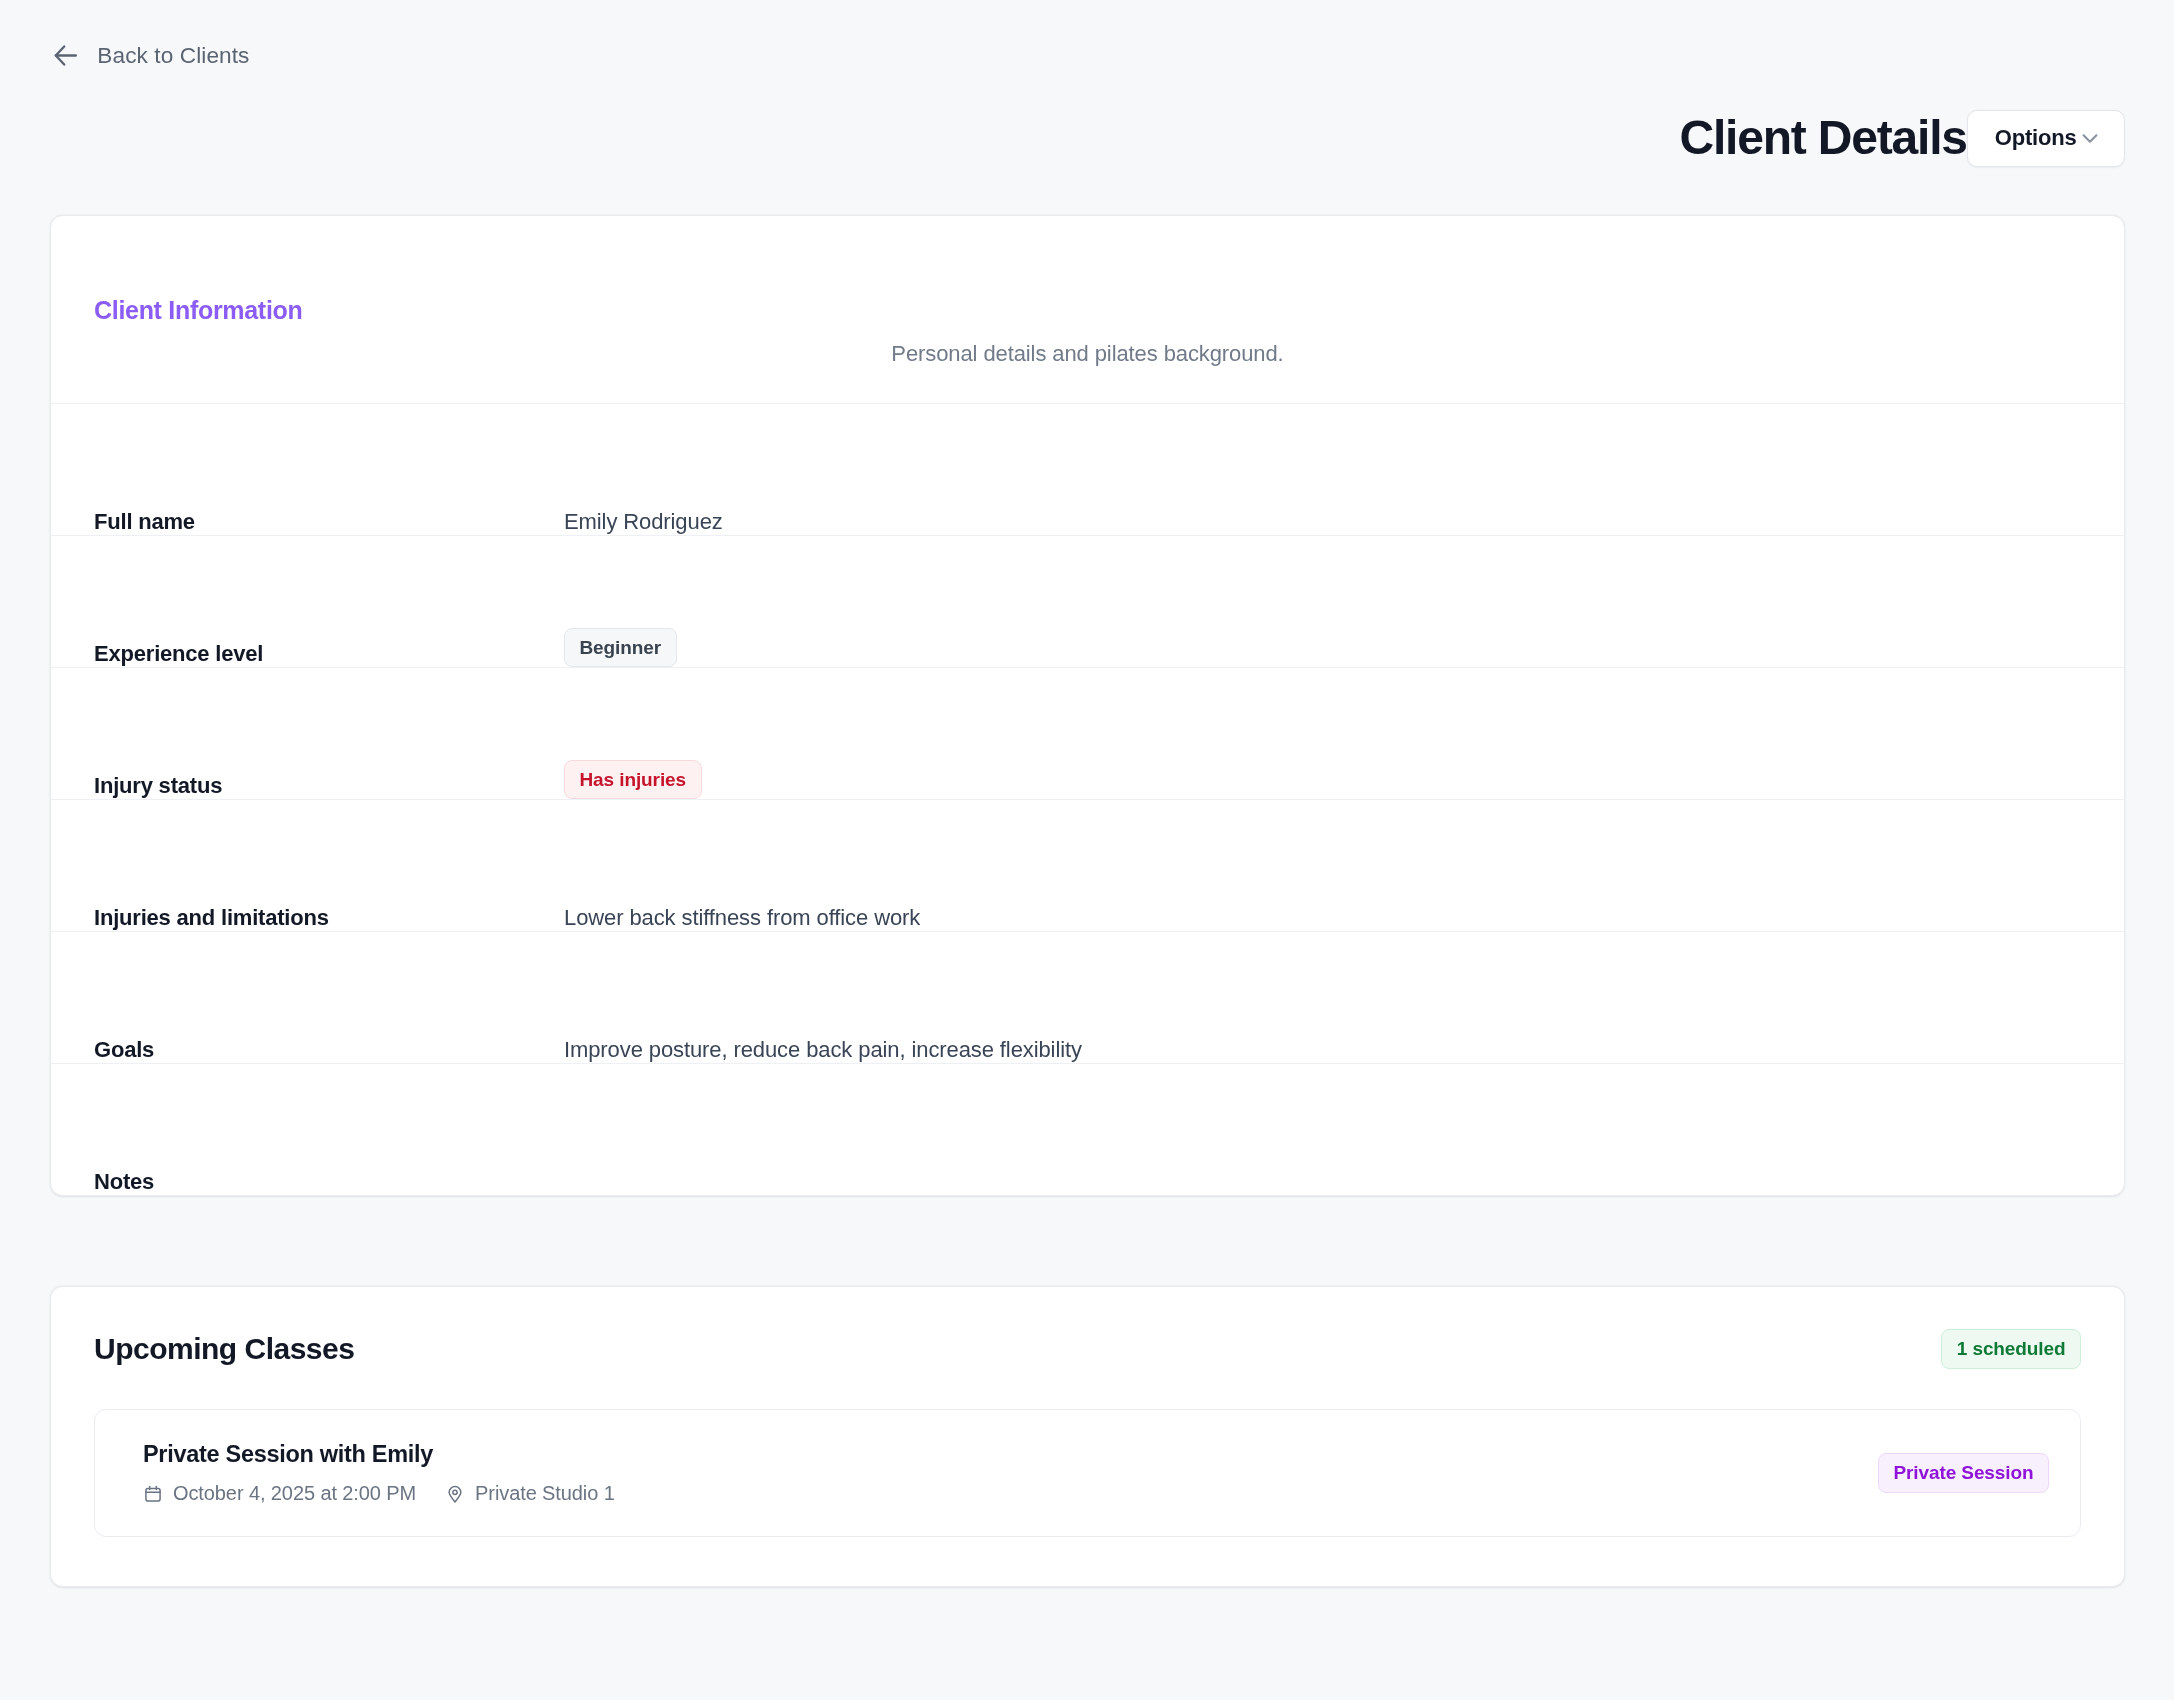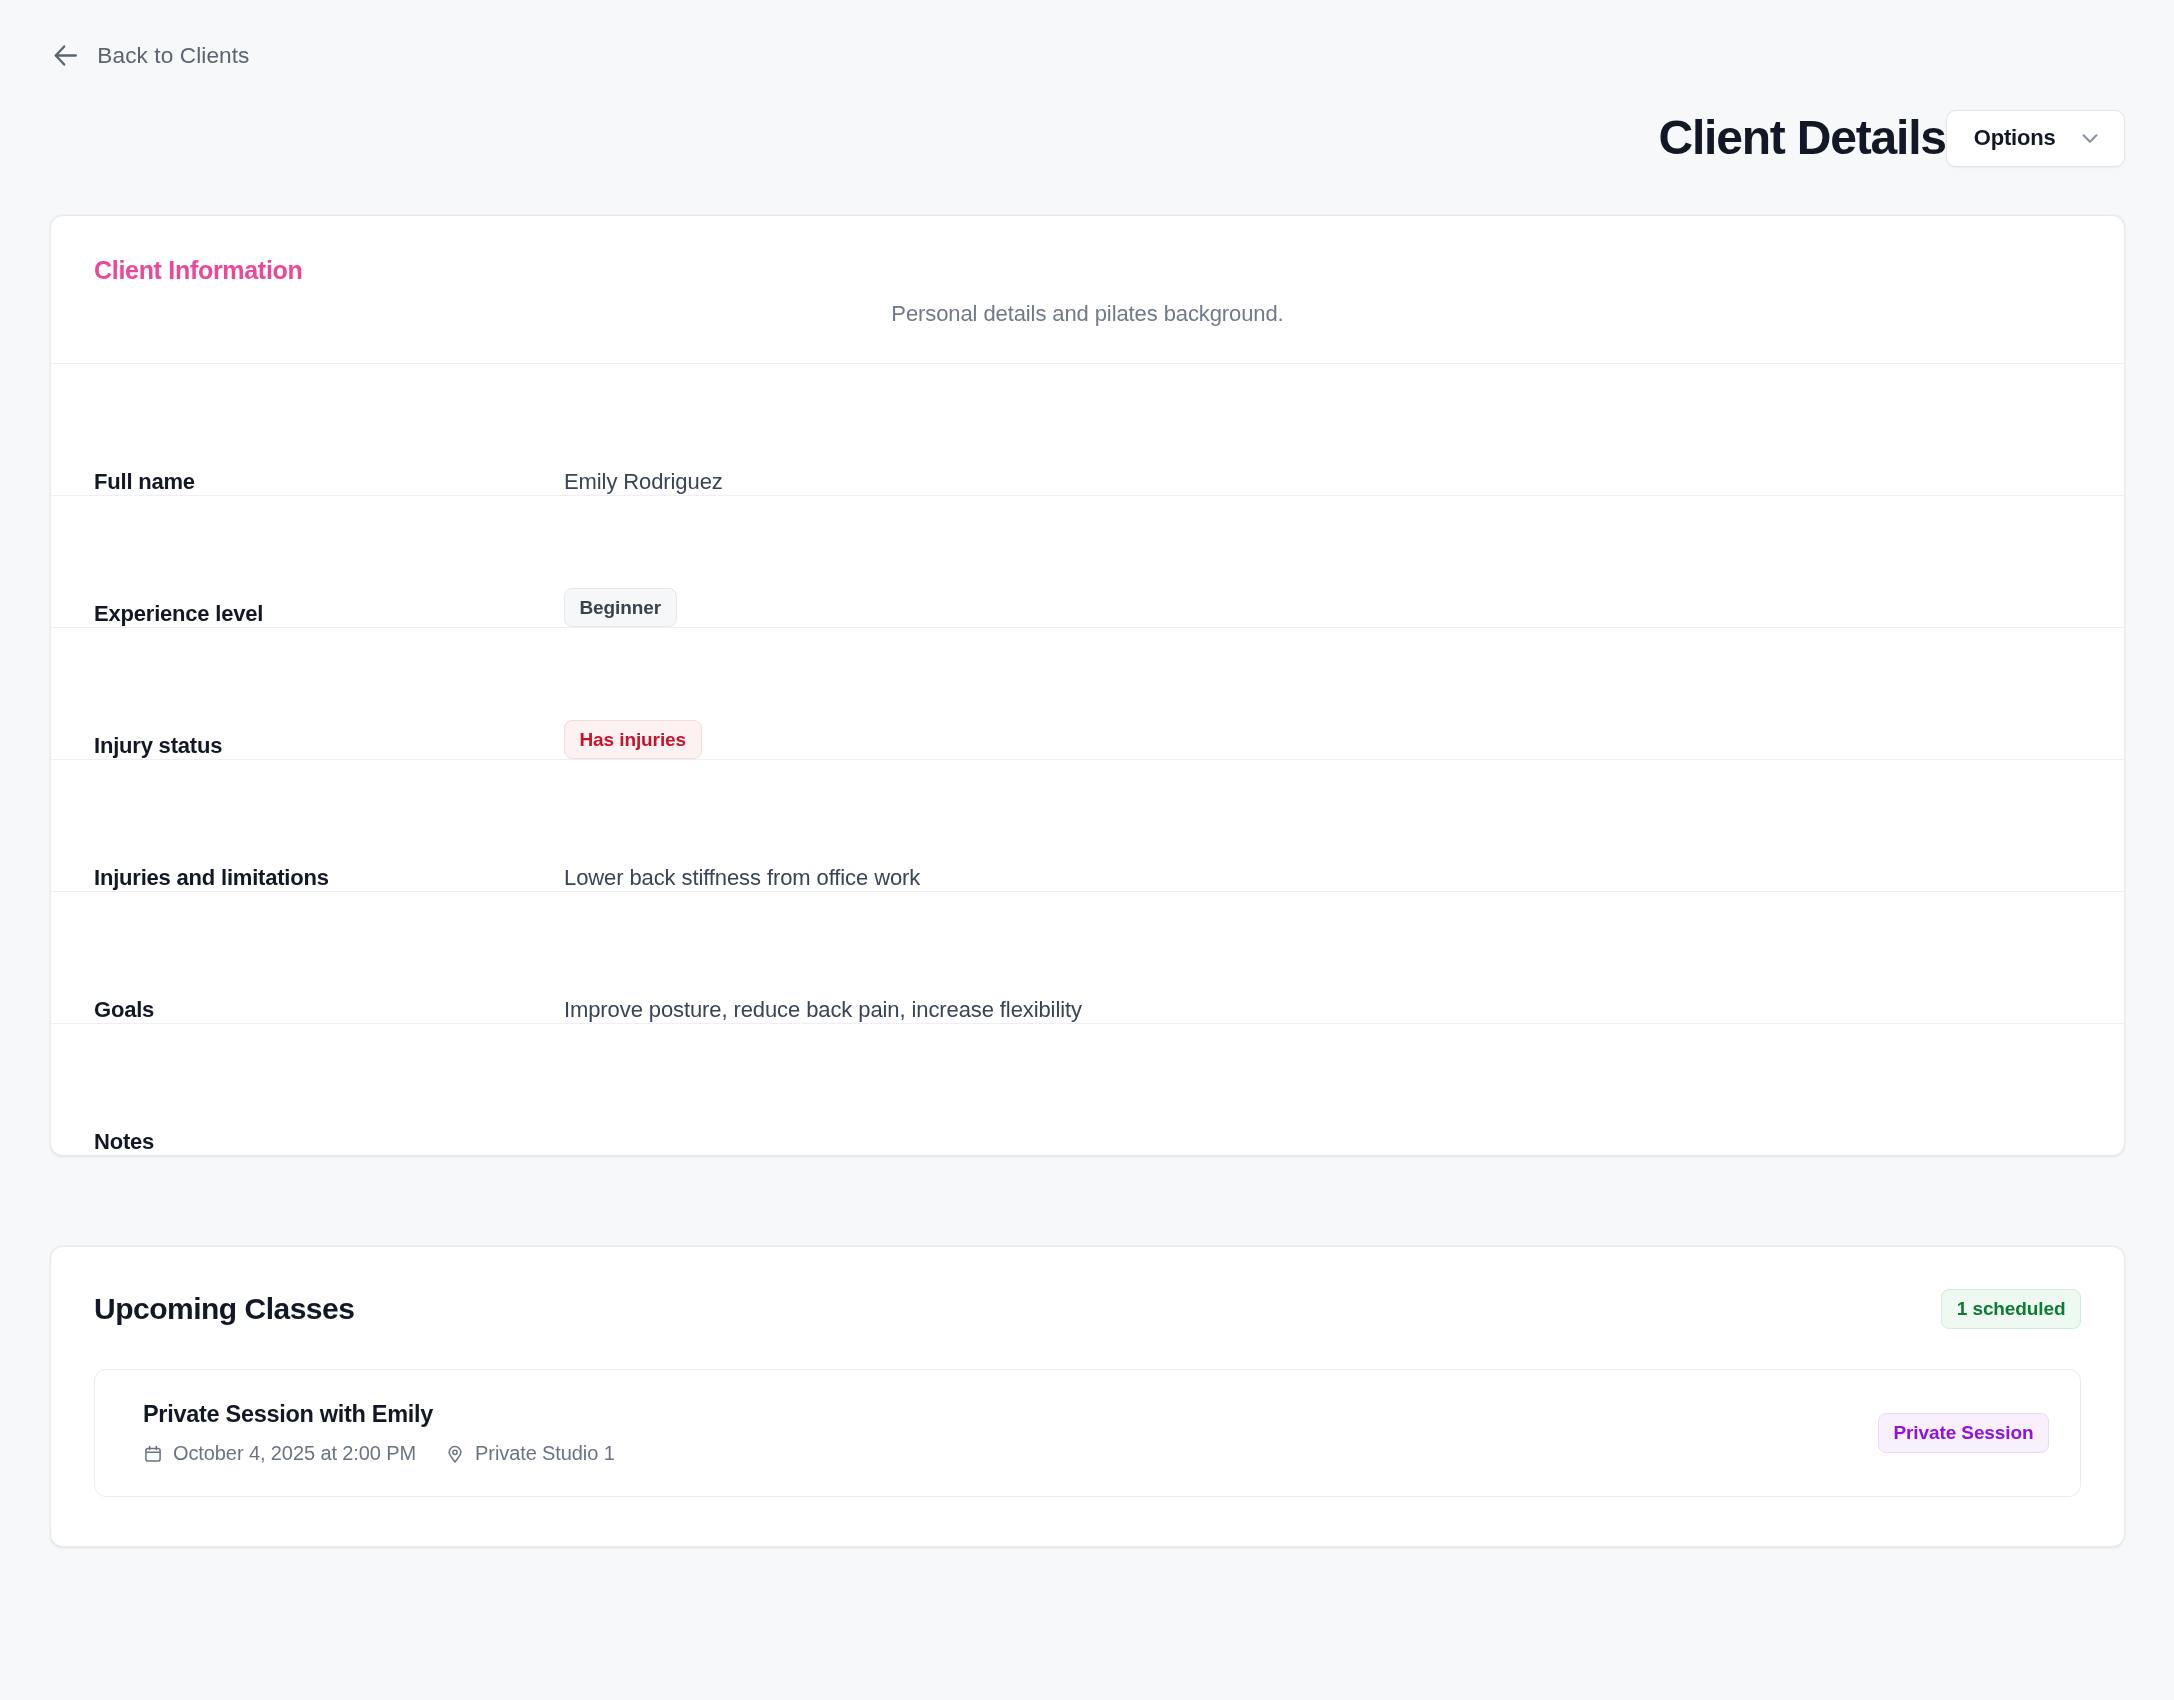--- a/index.html
+++ b/index.html
@@ -52,21 +52,21 @@
   .page-title {
     font-size: 48px;
     font-weight: 700;
     color: #131826;
     letter-spacing: -1.2px;
     line-height: 1;
   }
   .options-btn {
     display: flex;
     align-items: center;
-    gap: 23px;
+    gap: 2px;
     background: #ffffff;
     border: 0.9px solid #e3e6ea;
     border-radius: 10px;
     padding: 14.5px 23.5px 14.5px 27px;
     cursor: pointer;
     box-shadow: 0 0.9px 1.8px rgba(16,24,40,.05);
   }
   .options-btn .txt {
     font-size: 22px;
     font-weight: 700;
@@ -87,22 +87,23 @@
   }
 
   .info-card { margin-top: 49px; }
 
   .card-head {
     padding: 40px 43px 36px 43px;
   }
   .card-head .h {
     font-size: 25px;
     font-weight: 700;
-    color: #ec4899;
+    color: #8b5cf6;
     letter-spacing: -0.3px;
+    margin-top: 40px;
   }
   .card-head .sub {
     margin-top: 16.3px;
     font-size: 22px;
     color: #707a89;
     letter-spacing: -0.1px;
     text-align: center;
   }
 
   

